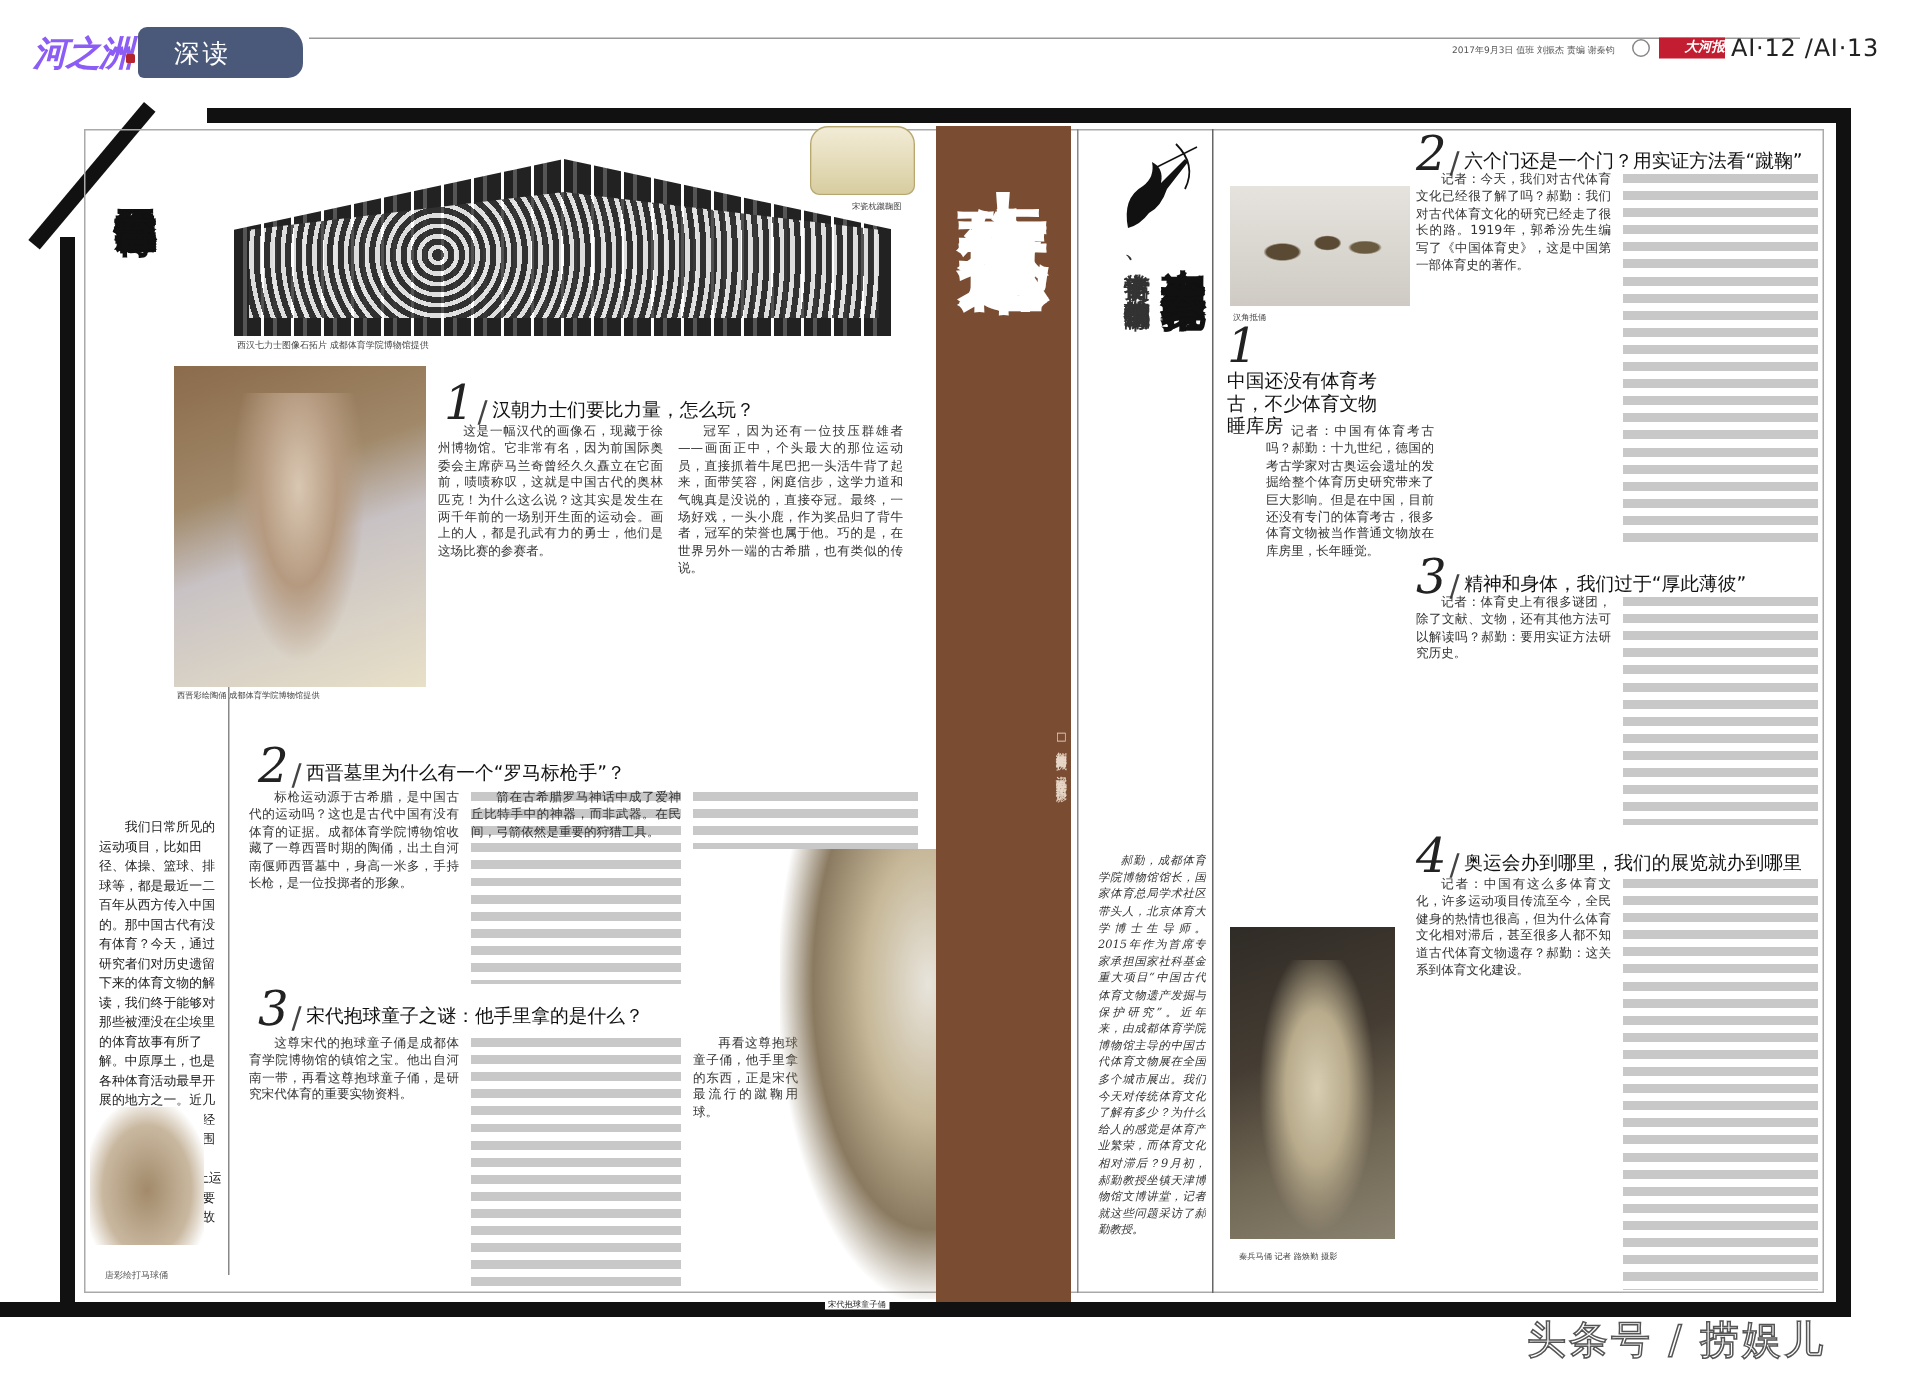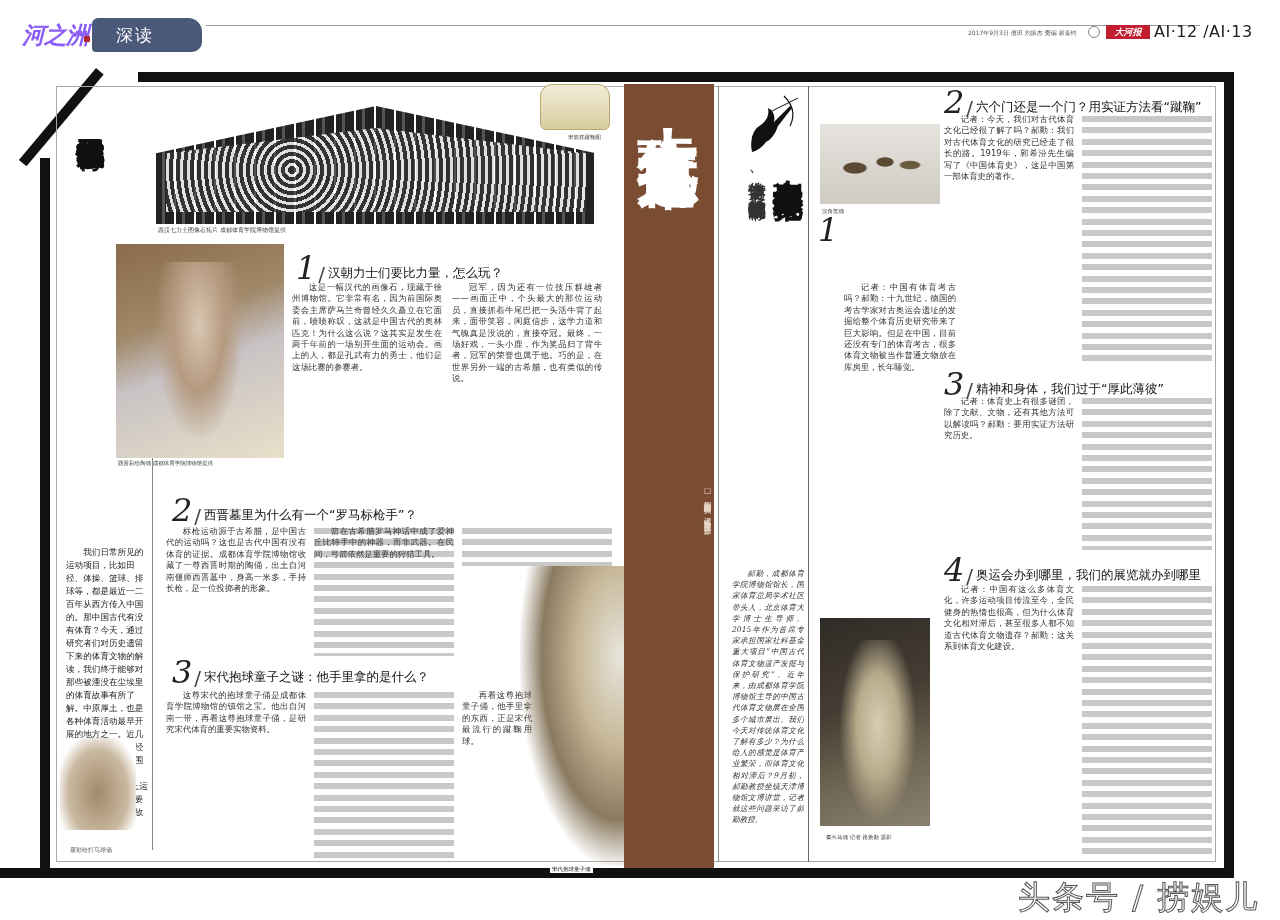--- a/index.html
+++ b/index.html
@@ -7,21 +7,21 @@
   body { font-family: "DejaVu Sans", "Liberation Sans", sans-serif; color: #222; position: relative; }
 
   
   .masthead { position: absolute; left: 0; top: 0; width: 1280px; height: 60px; }
   .brand-logo { position: absolute; left: 22px; top: 20px; font-family: "DejaVu Serif", serif; font-size: 23px; font-style: italic; font-weight: bold; color: #8b5cf6; letter-spacing: -1px; }
   .brand-seal { position: absolute; left: 84px; top: 36px; width: 6px; height: 6px; background: #b3242e; border-radius: 1px; }
   .section-tag { position: absolute; left: 92px; top: 18px; width: 110px; height: 34px; background: #4a587a; border-radius: 6px 14px 10px 4px; color: #fff; font-size: 17px; display: flex; align-items: center; padding-left: 24px; letter-spacing: 2px; }
   .masthead-rule { position: absolute; left: 206px; right: 80px; top: 25px; height: 1px; background: #999; }
   .issue-info { position: absolute; left: 968px; top: 29px; font-size: 6px; color: #555; }
   .paper-icon { position: absolute; left: 1088px; top: 26px; width: 12px; height: 12px; border: 1px solid #888; border-radius: 50%; }
-  .paper-logo { position: absolute; left: 1106px; top: 25px; width: 44px; height: 14px; background: #c21d30; color: #fff; font-size: 9px; font-weight: bold; font-style: italic; text-align: center; line-height: 14px; }
+  .paper-logo { position: absolute; left: 1106px; top: 25px; width: 44px; height: 14px; background: #c21d30; color: #fff; font-size: 9px; font-weight: bold; font-style: italic; text-align: right; line-height: 14px; }
   .page-number { position: absolute; left: 1154px; top: 22px; font-size: 16px; color: #222; letter-spacing: 0.5px; }
 
   
   .frame-top { position: absolute; left: 138px; top: 72px; width: 1086px; height: 10px; background: #111; }
   .frame-right { position: absolute; left: 1224px; top: 72px; width: 10px; height: 802px; background: #111; }
   .frame-bottom { position: absolute; left: 0; top: 868px; width: 1234px; height: 10px; background: #111; }
   .frame-diag { position: absolute; left: 96px; top: 68px; width: 10px; height: 120px; background: #111; transform: rotate(40deg); transform-origin: top left; }
   .frame-left { position: absolute; left: 40px; top: 158px; width: 10px; height: 716px; background: #111; }
   .inner-frame { position: absolute; left: 56px; top: 86px; width: 1160px; height: 776px; border: 1px solid #aaa; }
 
@@ -69,21 +69,21 @@
   .col-sep-v { position: absolute; left: 808px; top: 86px; width: 1px; height: 776px; background: #666; }
 
   .wrestler-photo { position: absolute; left: 820px; top: 124px; width: 120px; height: 80px; background: linear-gradient(#e6e3de, #cfcbc4); }
   .wrestler-fig { position: absolute; left: 830px; top: 132px; width: 100px; height: 60px; background: radial-gradient(ellipse at 25% 60%, #5b4a33 0 10%, transparent 12%), radial-gradient(ellipse at 55% 50%, #5b4a33 0 10%, transparent 12%), radial-gradient(ellipse at 80% 55%, #6a5a40 0 8%, transparent 10%); }
   .wrestler-caption { position: absolute; left: 822px; top: 208px; font-size: 5.5px; color: #444; }
 
   .terracotta-photo { position: absolute; left: 820px; top: 618px; width: 110px; height: 208px; background: linear-gradient(160deg, #2f2b26 0%, #453d33 40%, #6f6553 70%, #8a8270 100%); }
   .terracotta-body { position: absolute; left: 836px; top: 640px; width: 84px; height: 190px; background: radial-gradient(ellipse at 50% 45%, #d8cdb2 0%, #b8ab8c 35%, transparent 65%); }
   .terracotta-caption { position: absolute; left: 826px; top: 834px; font-size: 5.5px; color: #444; }
 
-  .watermark { position: absolute; left: 1018px; top: 876px; font-size: 32px; color: #fff; -webkit-text-stroke: 1px #555; letter-spacing: 2px; }
+  .watermark { position: absolute; left: 1018px; top: 876px; font-size: 26px; color: #fff; -webkit-text-stroke: 1px #555; letter-spacing: 2px; }
 </style>
 </head>
 <body>
 
 <div class="masthead">
   <div class="brand-logo">河之洲</div>
   <div class="brand-seal"></div>
   <div class="section-tag">深读</div>
   <div class="masthead-rule"></div>
   <div class="issue-info">2017年9月3日 值班 刘振杰 责编 谢秦钧</div>
@@ -160,20 +160,21 @@
 <div class="col-divider" style="left:718px; top:86px; height:776px;"></div>
 <div class="body-text italic" style="left:732px; top:568px; width:72px; height:290px; font-size:7.6px; line-height:11.2px;">郝勤，成都体育学院博物馆馆长，国家体育总局学术社区带头人，北京体育大学博士生导师。2015年作为首席专家承担国家社科基金重大项目“中国古代体育文物遗产发掘与保护研究”。近年来，由成都体育学院博物馆主导的中国古代体育文物展在全国多个城市展出。我们今天对传统体育文化了解有多少？为什么给人的感觉是体育产业繁荣，而体育文化相对滞后？9月初，郝勤教授坐镇天津博物馆文博讲堂，记者就这些问题采访了郝勤教授。</div>
 <div class="col-sep-v"></div>
 
 <div class="wrestler-photo"></div>
 <div class="wrestler-fig"></div>
 <div class="wrestler-caption">汉角抵俑</div>
 
 <div class="section-head" style="left:818px; top:214px; flex-direction:column; align-items:flex-start;">
   <span class="section-num">1</span>
+  <span class="section-title" style="width:112px; line-height:15px;">中国还没有体育考古，不少体育文物睡库房</span>
 </div>
 <div class="body-text" style="left:828px; top:282px; width:112px; height:330px;margin-left:16px;">记者：中国有体育考古吗？郝勤：十九世纪，德国的考古学家对古奥运会遗址的发掘给整个体育历史研究带来了巨大影响。但是在中国，目前还没有专门的体育考古，很多体育文物被当作普通文物放在库房里，长年睡觉。</div>
 
 <div class="section-head" style="left:944px; top:86px;">
   <span class="section-num">2</span>
   <span class="section-slash">/</span>
   <span class="section-title">六个门还是一个门？用实证方法看“蹴鞠”</span>
 </div>
 <div class="body-text" style="left:944px; top:114px; width:130px; height:250px;">记者：今天，我们对古代体育文化已经很了解了吗？郝勤：我们对古代体育文化的研究已经走了很长的路。1919年，郭希汾先生编写了《中国体育史》，这是中国第一部体育史的著作。</div>
 <div class="body-text body-fill" style="left:1082px; top:114px; width:130px; height:250px;"></div>

